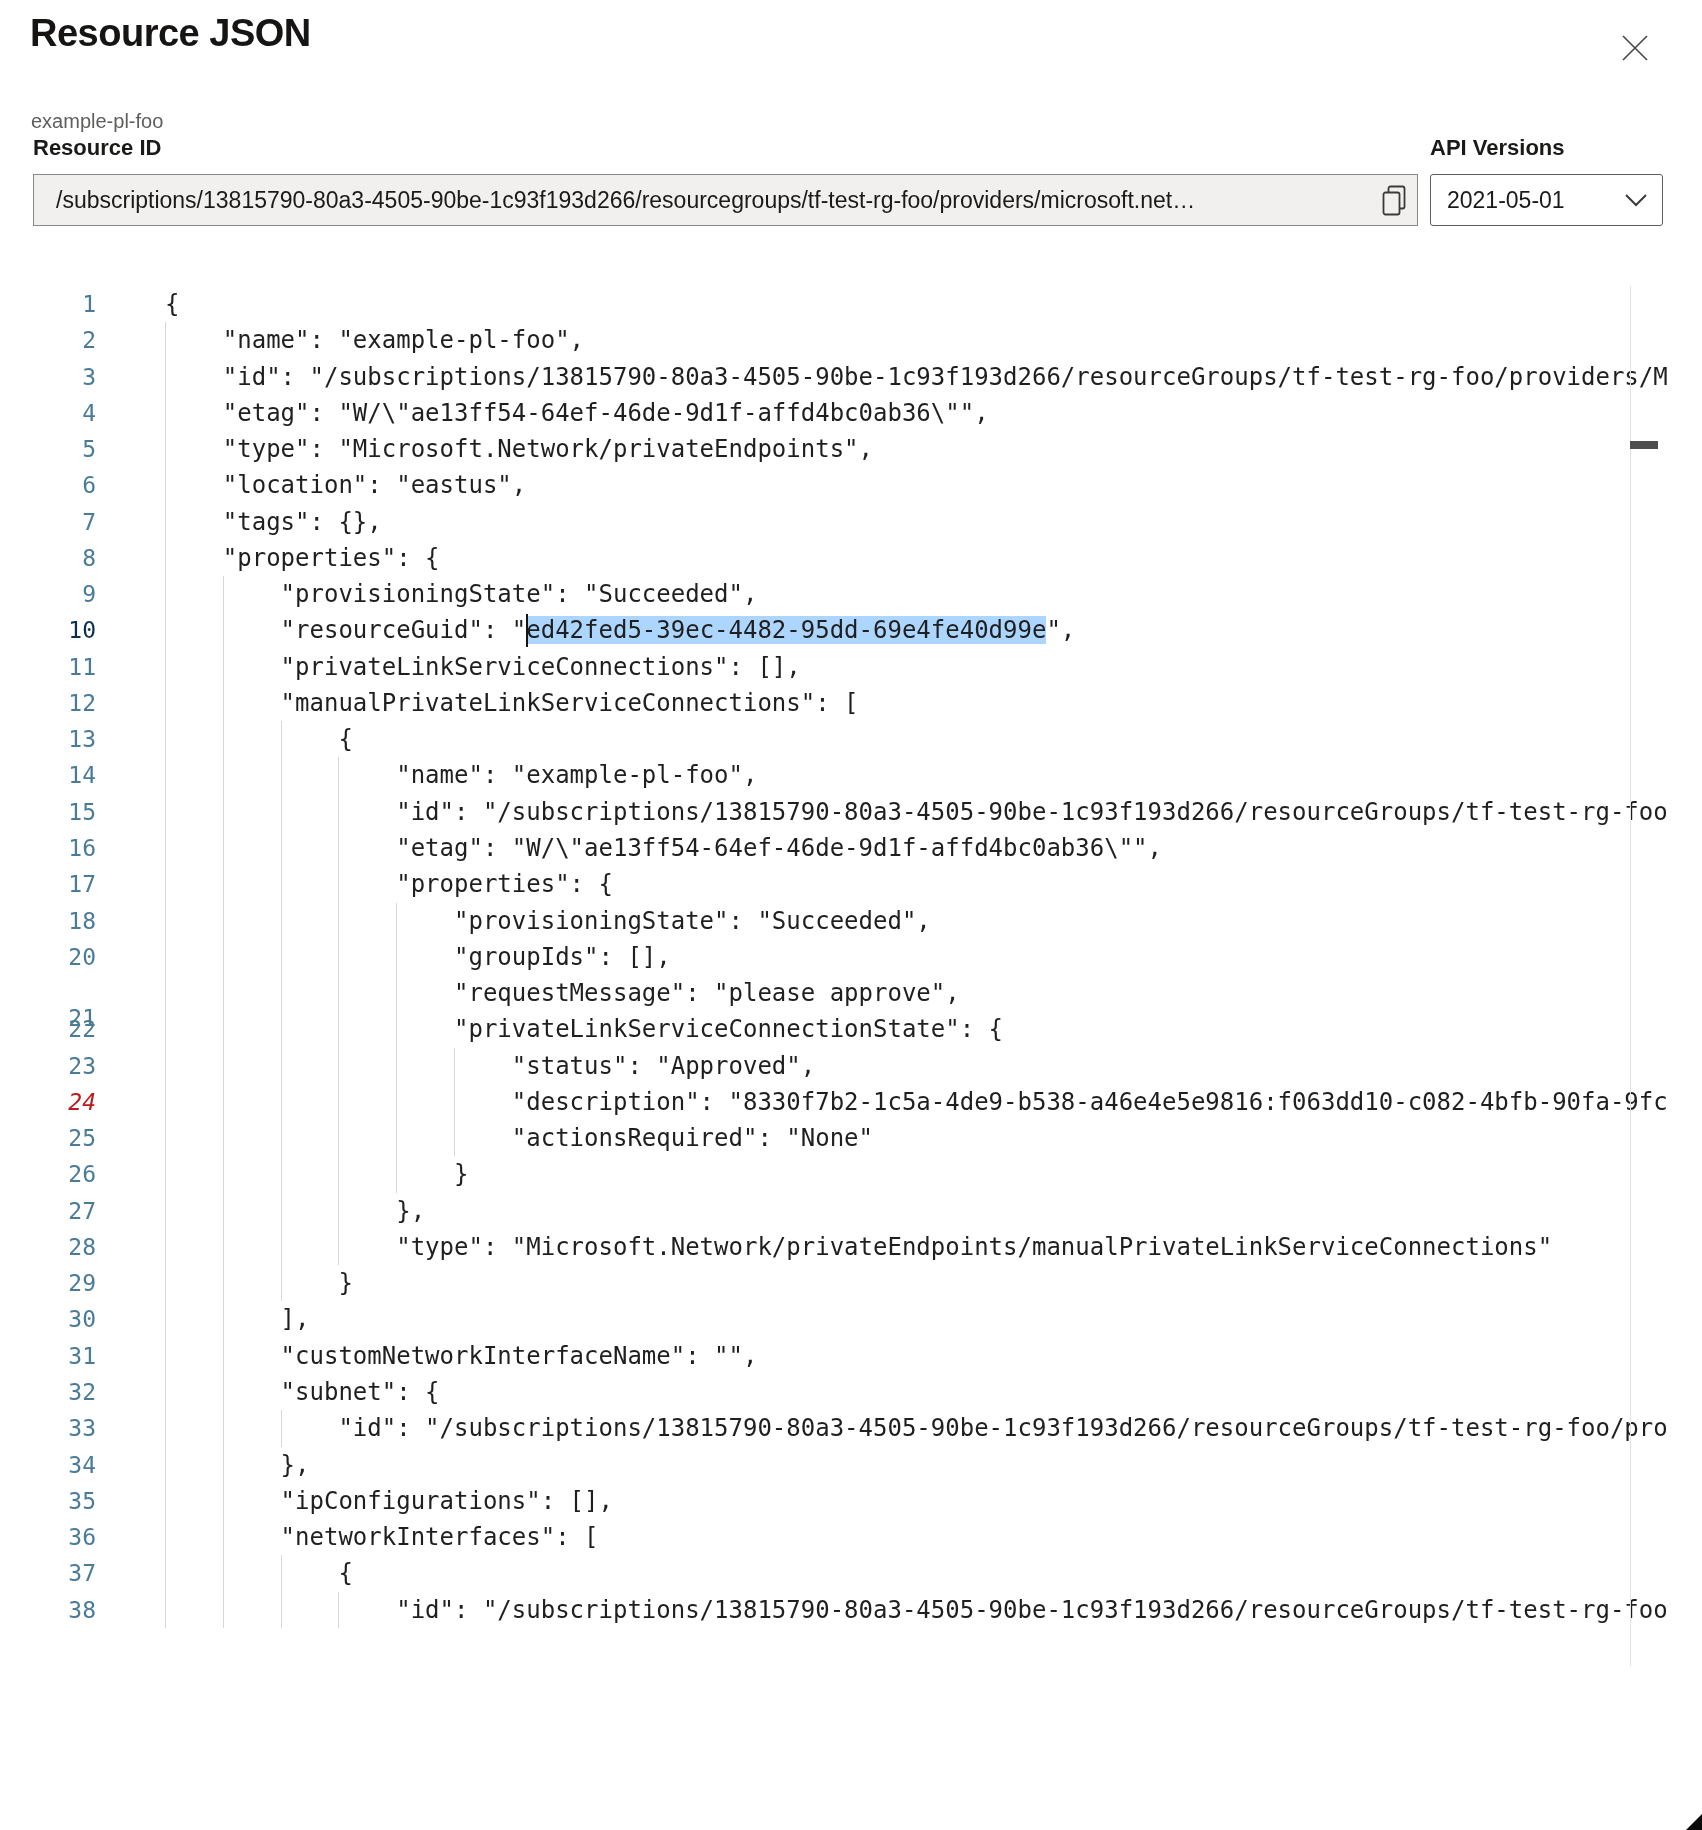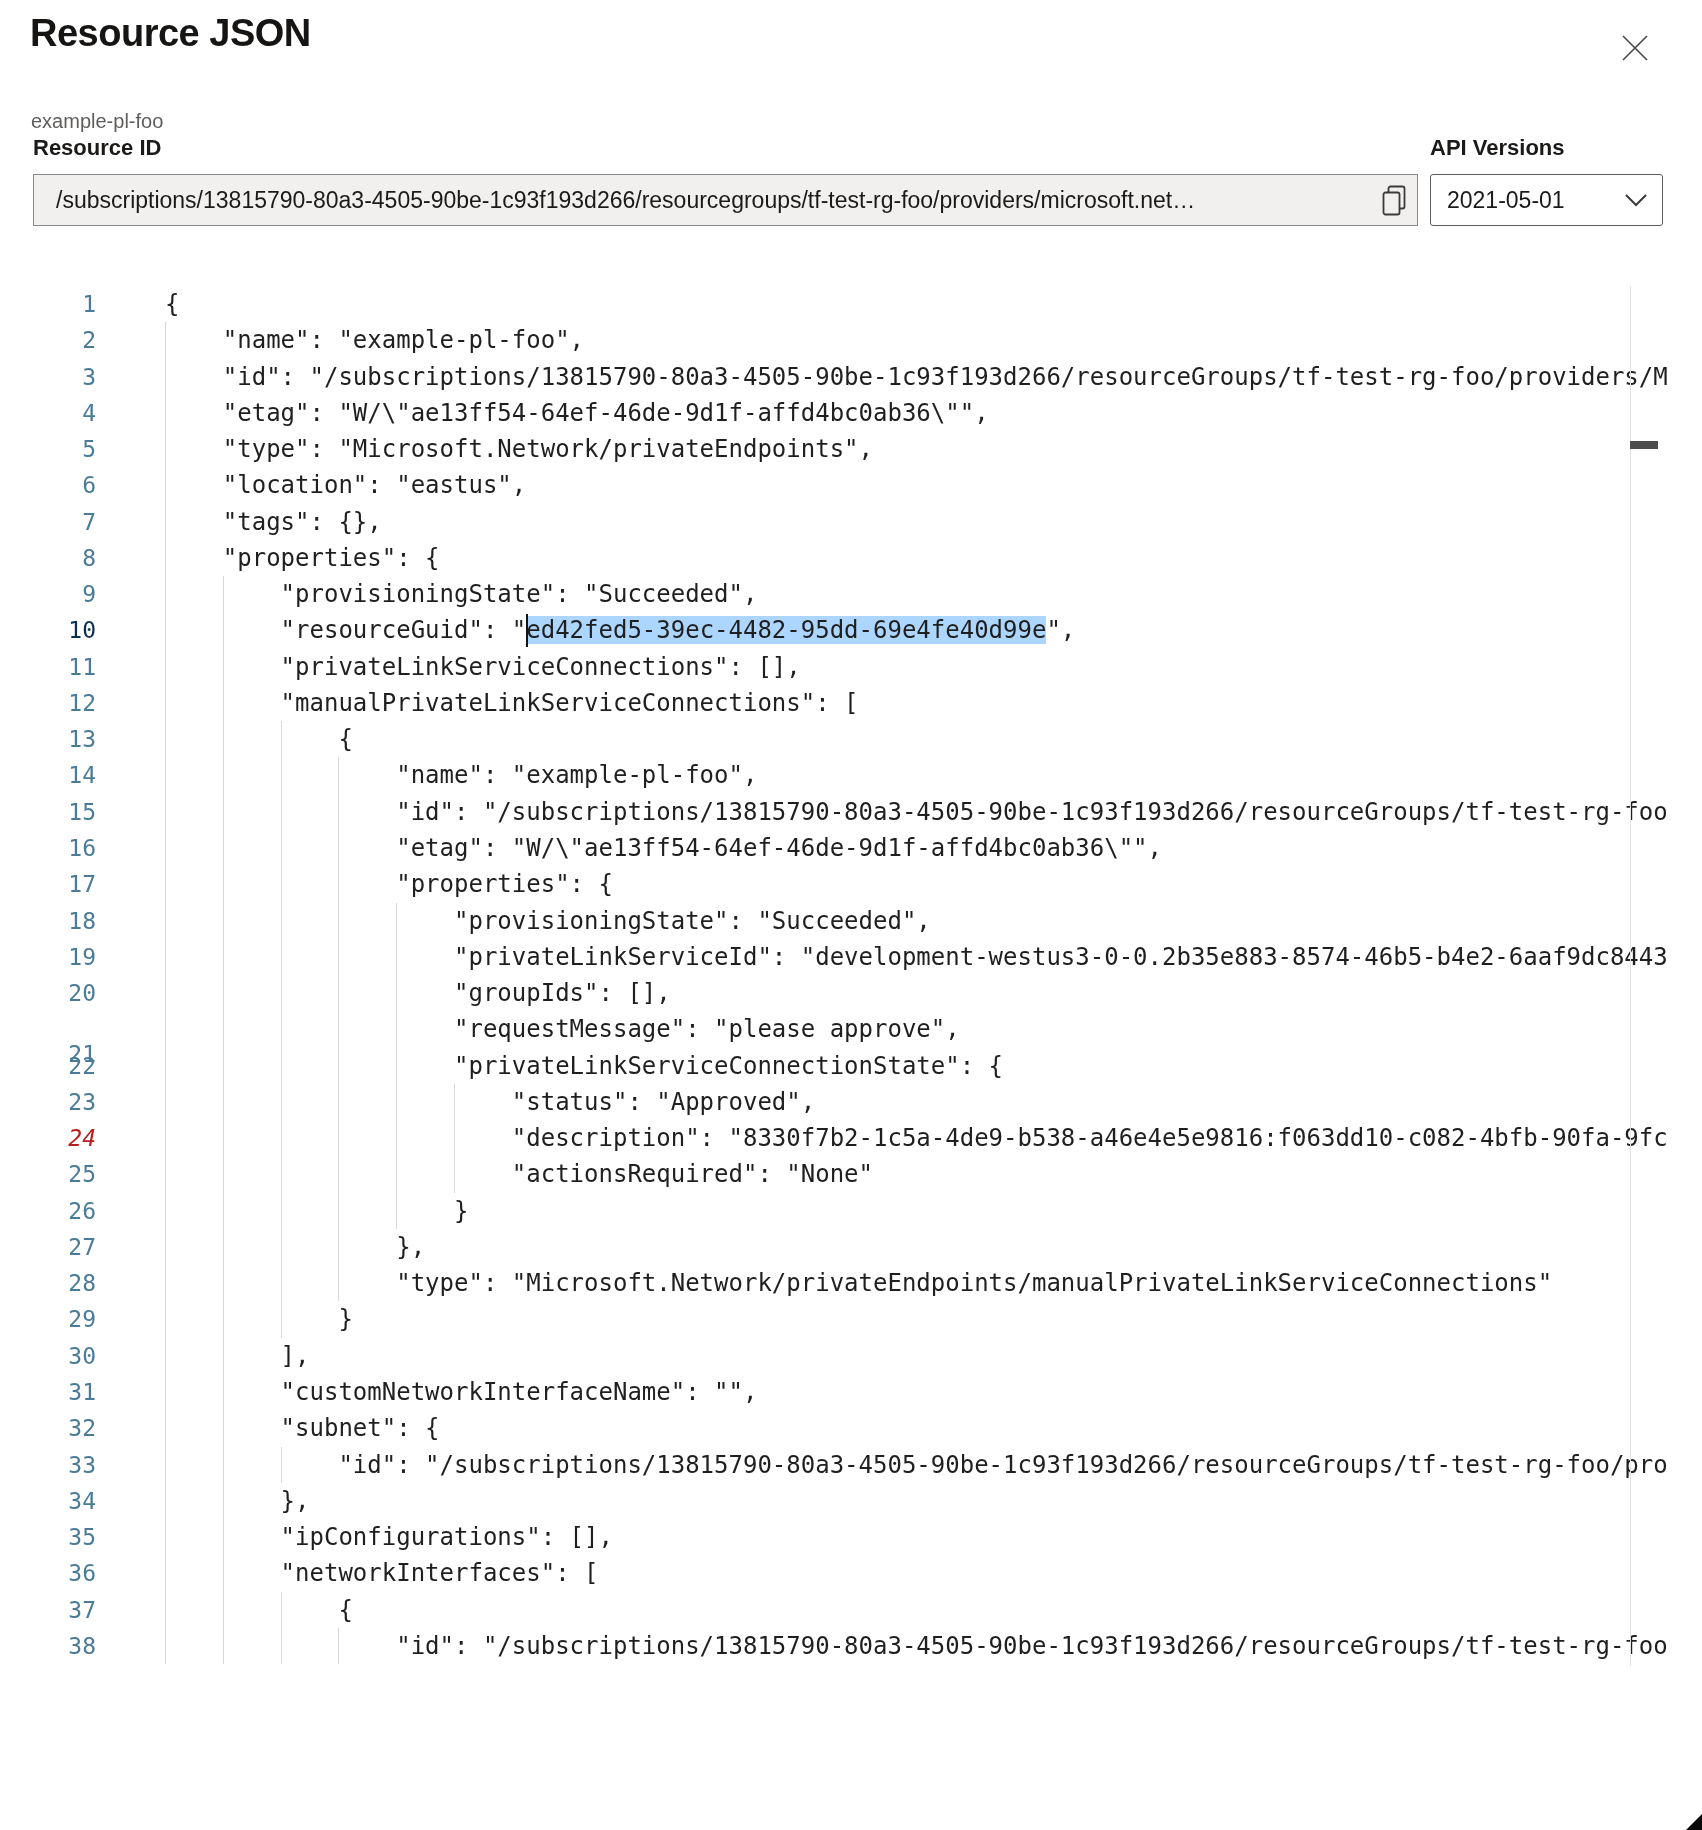--- a/index.html
+++ b/index.html
@@ -156,24 +156,20 @@
       </div>
       <div class="code-row">
         <div class="gutter-num" style="color: rgb(74, 123, 152);">17</div>
         <div class="code-text"><span class="guide" style="left: 0ch;"></span><span class="guide" style="left: 4ch;"></span><span class="guide" style="left: 8ch;"></span><span class="guide" style="left: 12ch;"></span>                "properties": {</div>
       </div>
       <div class="code-row">
         <div class="gutter-num" style="color: rgb(74, 123, 152);">18</div>
         <div class="code-text"><span class="guide" style="left: 0ch;"></span><span class="guide" style="left: 4ch;"></span><span class="guide" style="left: 8ch;"></span><span class="guide" style="left: 12ch;"></span><span class="guide" style="left: 16ch;"></span>                    "provisioningState": "Succeeded",</div>
       </div>
       <div class="code-row">
-        <div class="gutter-num" style="color: rgb(74, 123, 152);">19</div>
-        <div class="code-text"><span class="guide" style="left: 0ch;"></span><span class="guide" style="left: 4ch;"></span><span class="guide" style="left: 8ch;"></span><span class="guide" style="left: 12ch;"></span><span class="guide" style="left: 16ch;"></span>                    "privateLinkServiceId": "development-westus3-0-0.2b35e883-8574-46b5-b4e2-6aaf9dc8443</div>
-      </div>
-      <div class="code-row">
         <div class="gutter-num" style="color: rgb(74, 123, 152);">20</div>
         <div class="code-text"><span class="guide" style="left: 0ch;"></span><span class="guide" style="left: 4ch;"></span><span class="guide" style="left: 8ch;"></span><span class="guide" style="left: 12ch;"></span><span class="guide" style="left: 16ch;"></span>                    "groupIds": [],</div>
       </div>
       <div class="code-row">
         <div class="gutter-num" style="color: rgb(74, 123, 152); margin-top: 25px;">21</div>
         <div class="code-text"><span class="guide" style="left: 0ch;"></span><span class="guide" style="left: 4ch;"></span><span class="guide" style="left: 8ch;"></span><span class="guide" style="left: 12ch;"></span><span class="guide" style="left: 16ch;"></span>                    "requestMessage": "please approve",</div>
       </div>
       <div class="code-row">
         <div class="gutter-num" style="color: rgb(74, 123, 152);">22</div>
         <div class="code-text"><span class="guide" style="left: 0ch;"></span><span class="guide" style="left: 4ch;"></span><span class="guide" style="left: 8ch;"></span><span class="guide" style="left: 12ch;"></span><span class="guide" style="left: 16ch;"></span>                    "privateLinkServiceConnectionState": {</div>

